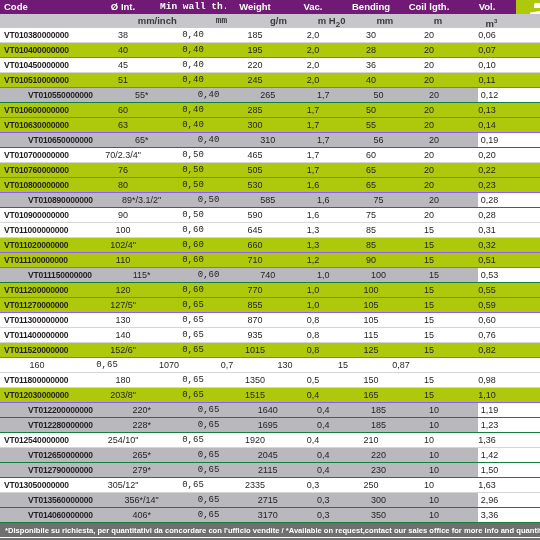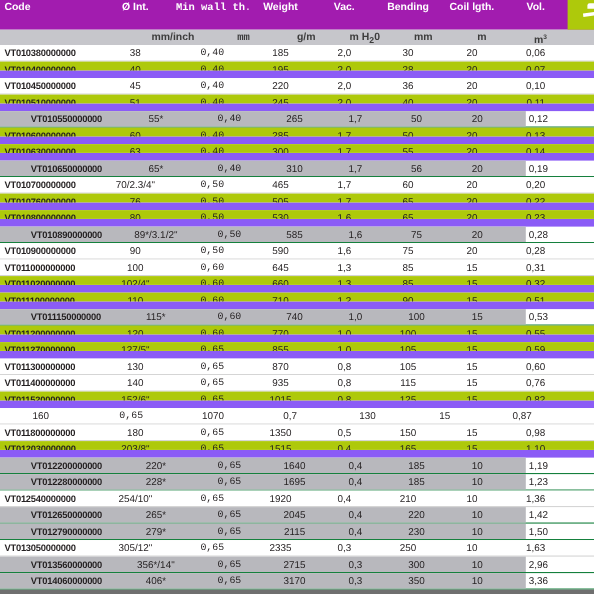--- a/index.html
+++ b/index.html
@@ -27,22 +27,22 @@
   .thead {
     position: relative;
     width: 540px;
   }
   .hrow {
     display: flex;
     width: 540px;
     box-sizing: border-box;
   }
   .hrow-labels {
-    height: 27px;
-    background: #a21caf;
+    height: 14px;
+    background: #701a75;
   }
   .hrow-units {
     height: 14px;
     background: #c6c6cb;
     padding-left: 44px;
   }
   .hcell {
     font-size: 9.5px;
     font-weight: bold;
     line-height: 14px;
@@ -80,33 +80,32 @@
     position: relative;
     width: 540px;
   }
   .trow {
     position: relative;
     display: flex;
     width: 540px;
     height: 15px;
     box-sizing: border-box;
     border-bottom: 1px solid #d5d5d5;
-    justify-content: space-between;
   }
   .trow .rowbg {
     position: absolute;
     left: 0;
     top: 0;
     height: 100%;
     z-index: 0;
   }
   .trow.white { background: #ffffff; }
   .trow.green .rowbg { width: 540px; background: #aec90b; }
   .trow.gray  .rowbg { width: 478px; background: #b8b8bd; }
-  .trow.green { border-bottom: 7px solid #8b5cf6; }
+  .trow.green { border-bottom: 1px solid #8b5cf6; }
   .trow.gray  { border-bottom: 1px solid #15803d; padding-left: 24px; }
 
   .cell {
     position: relative;
     z-index: 1;
     font-size: 9px;
     line-height: 14px;
     color: #231f20;
     text-align: center;
     box-sizing: border-box;

